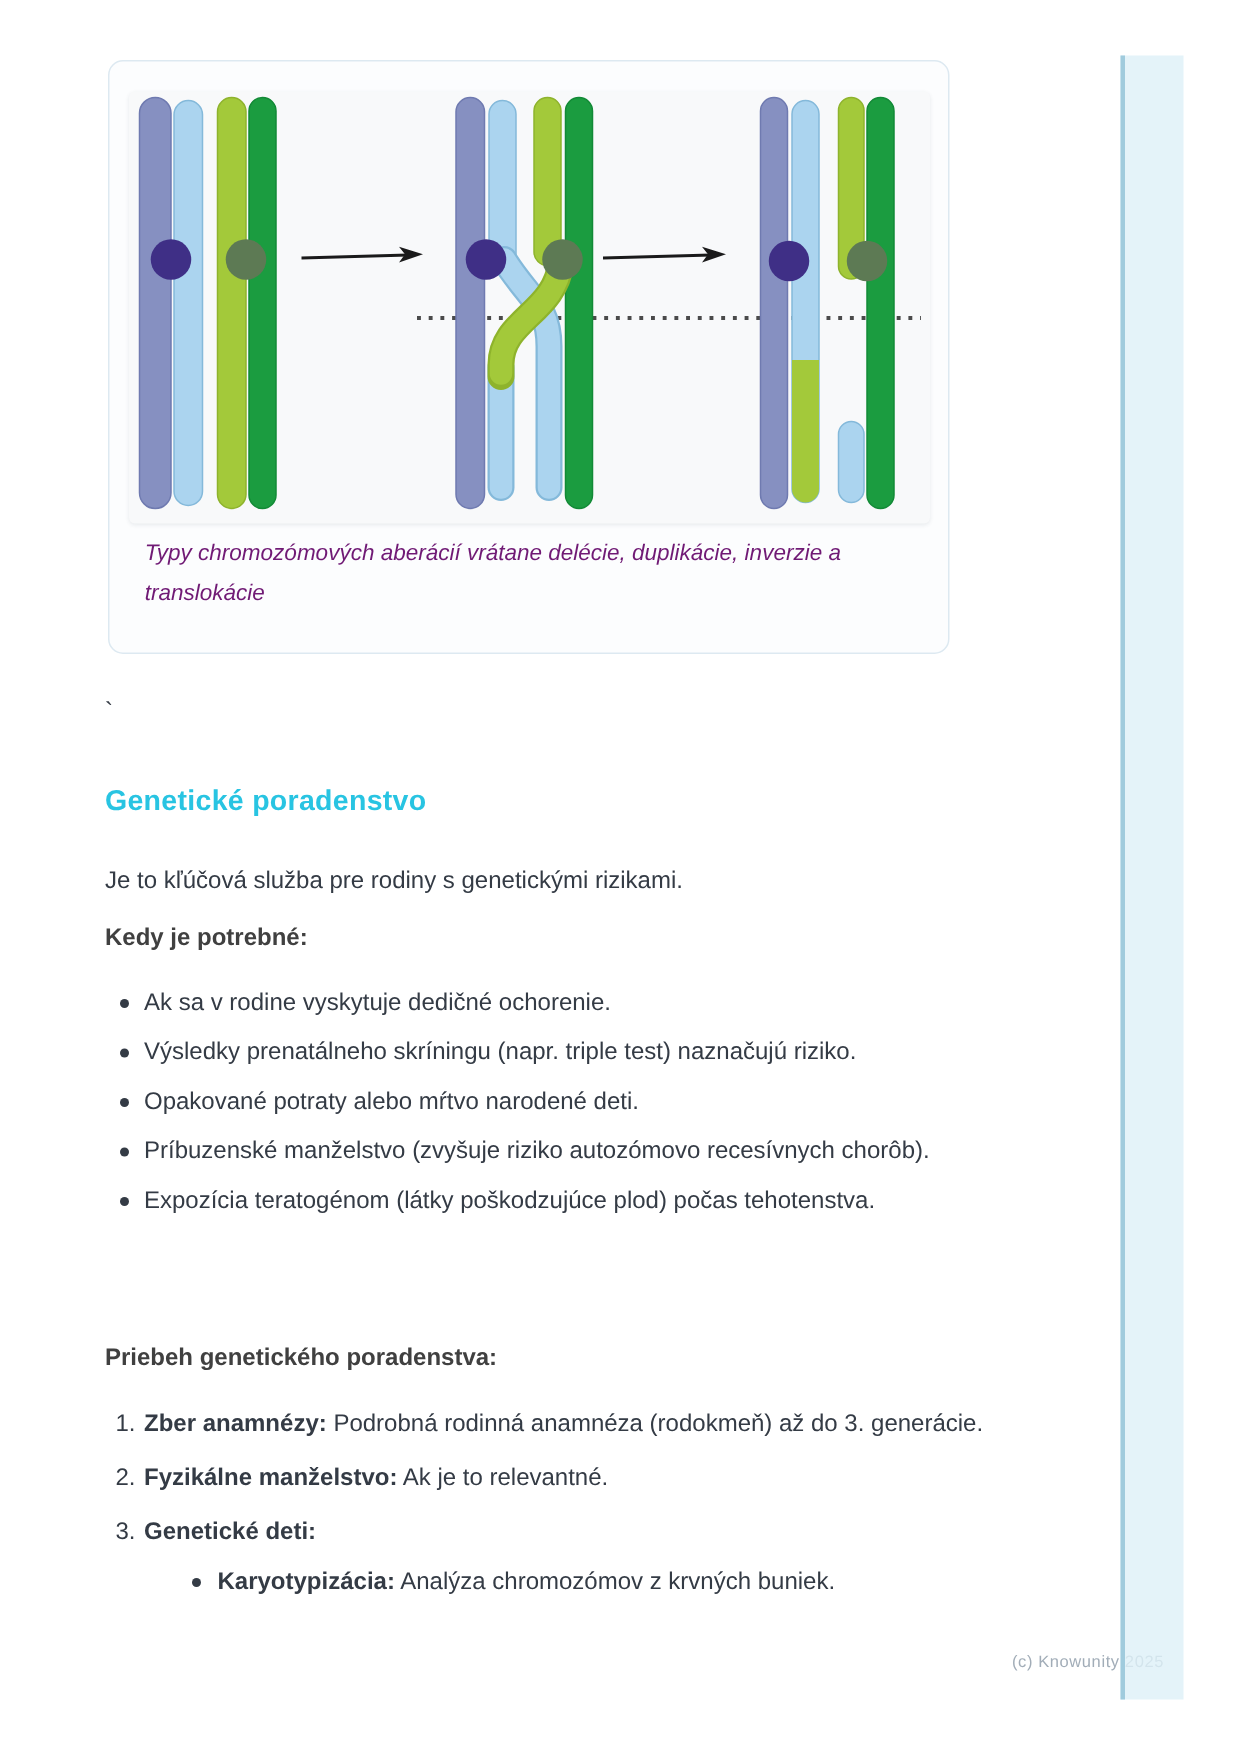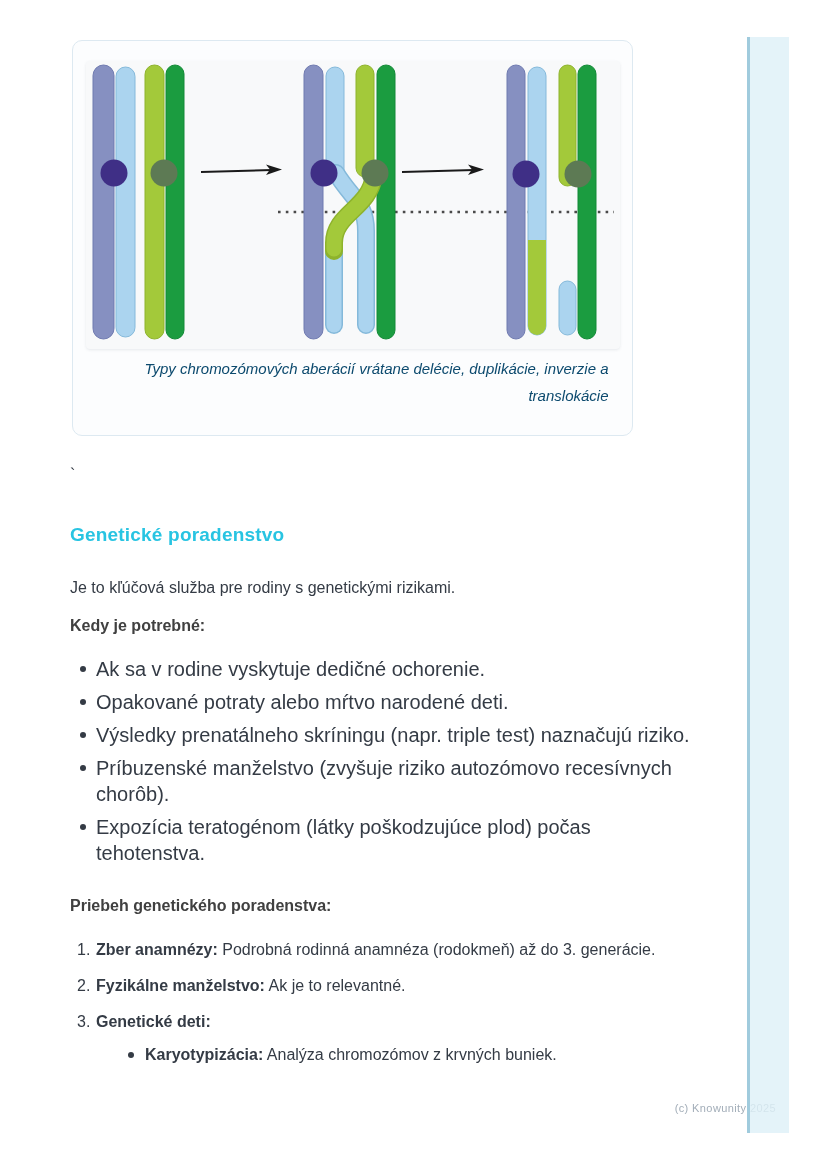--- a/index.html
+++ b/index.html
@@ -24,21 +24,21 @@
     width: 534px; height: 288px;
     background: #f8f9fa;
     border-radius: 4px;
     box-shadow: 0 1px 3px rgba(40,60,80,0.10);
   }
   .figure-caption {
     position: absolute; left: 50%; top: 314px;
     transform: translateX(-50%);
     width: 512px;
     font-size: 15px; font-style: italic;
-    color: #0c4a6e; text-align: right;
+    color: #701a75; text-align: left;
     line-height: 27px;
   }
 
   
   .stray-mark {
     position: absolute; left: 70px; top: 466px;
     font-size: 16px; color: #343b45;
   }
 
   
@@ -55,21 +55,21 @@
   .when-heading { position: absolute; left: 70px; top: 617px; }
   .process-heading { position: absolute; left: 70px; top: 897px; }
 
   .when-list {
     position: absolute; left: 70px; top: 656px;
     width: 625px; list-style: none;
   }
   .when-list li {
     position: relative;
     padding-left: 26px;
-    font-size: 20px; line-height: 26px;
+    font-size: 16px; line-height: 26px;
     margin-bottom: 7px;
   }
   .when-list li::before {
     content: "";
     position: absolute; left: 10px; top: 10px;
     width: 6px; height: 6px; border-radius: 50%;
     background: #343b45;
   }
 
   .process-list {
@@ -172,22 +172,22 @@
 <div class="stray-mark">`</div>
 
 <h2 class="section-title">Genetické poradenstvo</h2>
 
 <p class="intro-par">Je to kľúčová služba pre rodiny s genetickými rizikami.</p>
 
 <p class="sub-heading when-heading">Kedy je potrebné:</p>
 
 <ul class="when-list">
   <li><span>Ak sa v rodine vyskytuje dedičné ochorenie.</span></li>
+  <li><span>Výsledky prenatálneho skríningu (napr. triple test) naznačujú riziko.</span></li>
   <li><span>Opakované potraty alebo mŕtvo narodené deti.</span></li>
-  <li><span>Výsledky prenatálneho skríningu (napr. triple test) naznačujú riziko.</span></li>
   <li><span>Príbuzenské manželstvo (zvyšuje riziko autozómovo recesívnych chorôb).</span></li>
   <li><span>Expozícia teratogénom (látky poškodzujúce plod) počas tehotenstva.</span></li>
 </ul>
 
 <p class="sub-heading process-heading">Priebeh genetického poradenstva:</p>
 
 <ol class="process-list">
   <li>
     <span class="num">1.</span>
     <span class="item-label">Zber anamnézy:</span><span> Podrobná rodinná anamnéza (rodokmeň) až do 3. generácie.</span>

